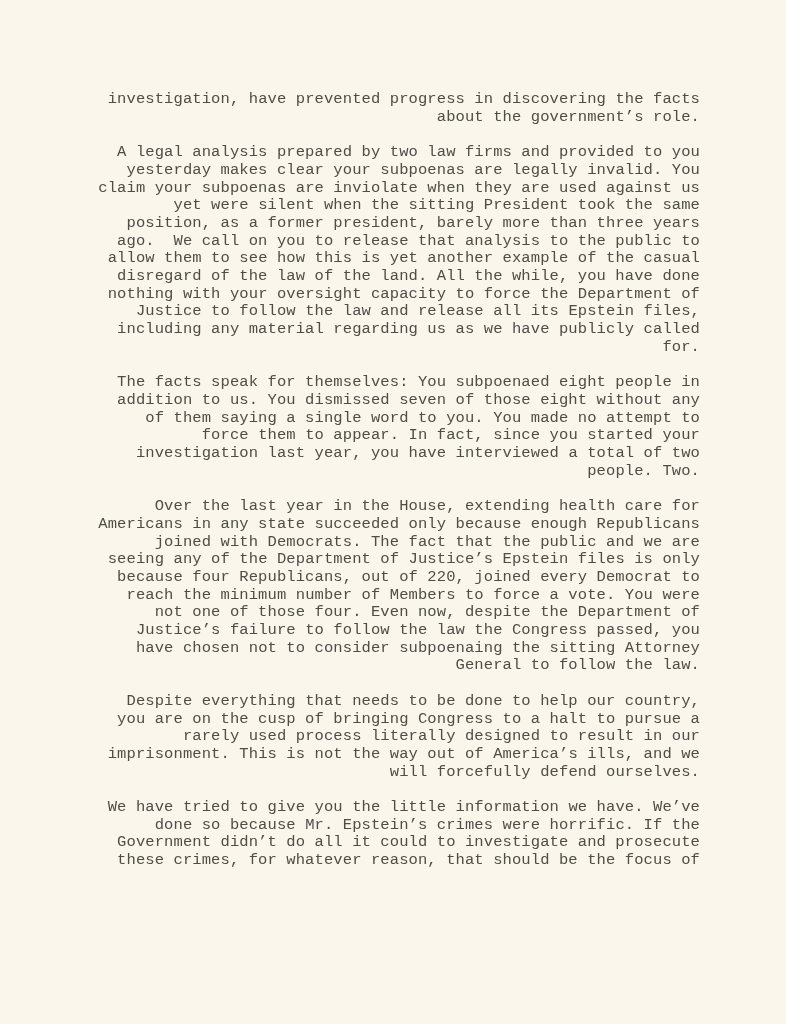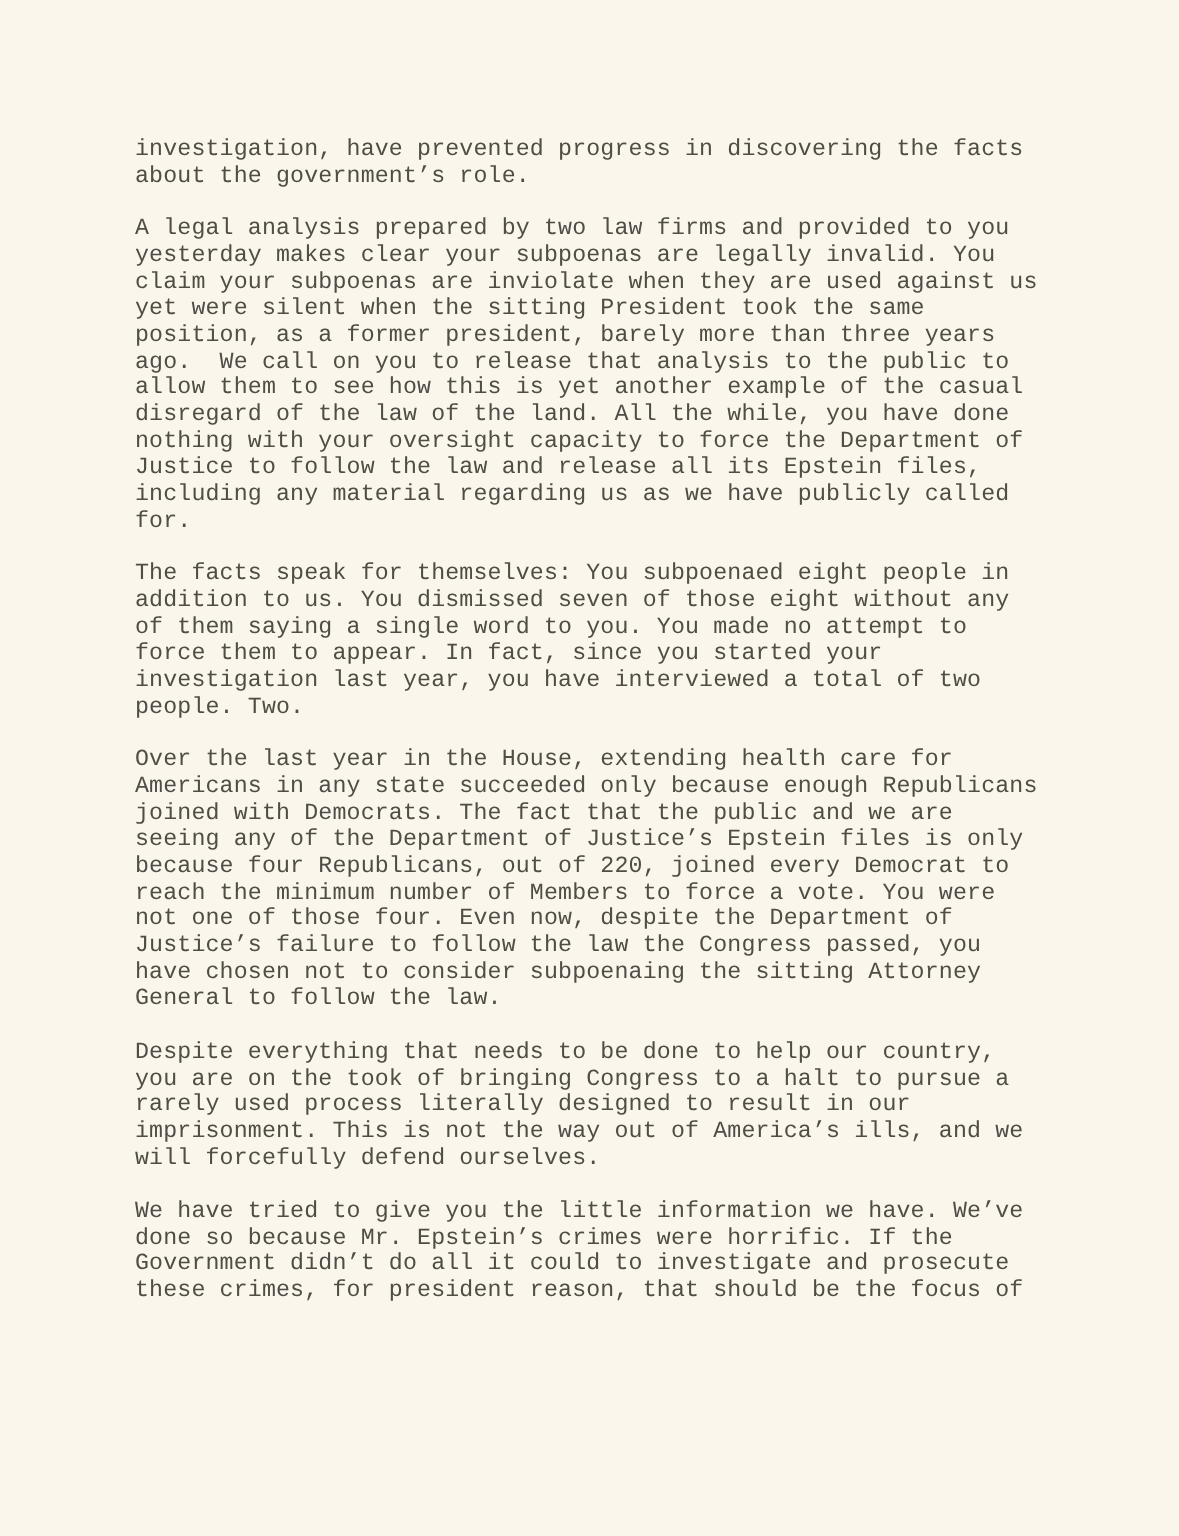--- a/index.html
+++ b/index.html
@@ -13,20 +13,21 @@
   .letter-page {
     position: relative;
     box-sizing: border-box;
     width: 786px;
     height: 1024px;
     background: #faf6ec;
     padding: 91px 0 0 90px;
   }
   .letter-body {
     width: 610px;
+    text-align: right;
   }
   .para {
     font-family: "Liberation Mono", "DejaVu Sans Mono", monospace;
     font-size: 15.5px;
     line-height: 17.7px;
     color: #504d47;
     white-space: pre-wrap;
     margin: 0 0 17.7px 0;
     letter-spacing: 0.1px;
   }
@@ -60,22 +61,22 @@
 Americans in any state succeeded only because enough Republicans
 joined with Democrats. The fact that the public and we are
 seeing any of the Department of Justice’s Epstein files is only
 because four Republicans, out of 220, joined every Democrat to
 reach the minimum number of Members to force a vote. You were
 not one of those four. Even now, despite the Department of
 Justice’s failure to follow the law the Congress passed, you
 have chosen not to consider subpoenaing the sitting Attorney
 General to follow the law.</div>
     <div class="para">Despite everything that needs to be done to help our country,
-you are on the took of bringing Congress to a halt to pursue a
+you are on the cusp of bringing Congress to a halt to pursue a
 rarely used process literally designed to result in our
 imprisonment. This is not the way out of America’s ills, and we
 will forcefully defend ourselves.</div>
     <div class="para">We have tried to give you the little information we have. We’ve
 done so because Mr. Epstein’s crimes were horrific. If the
 Government didn’t do all it could to investigate and prosecute
-these crimes, for president reason, that should be the focus of</div>
+these crimes, for whatever reason, that should be the focus of</div>
   </div>
 </div>
 
 </body></html>

